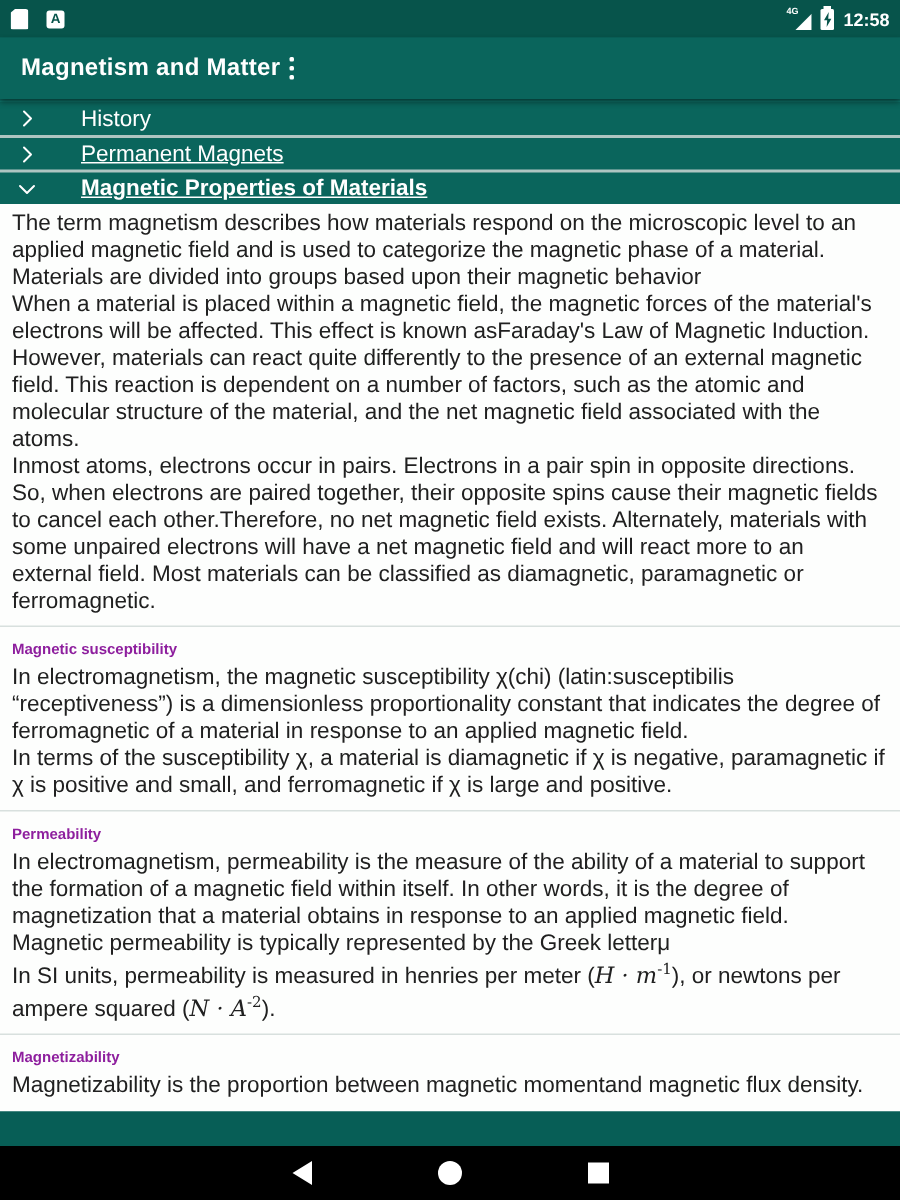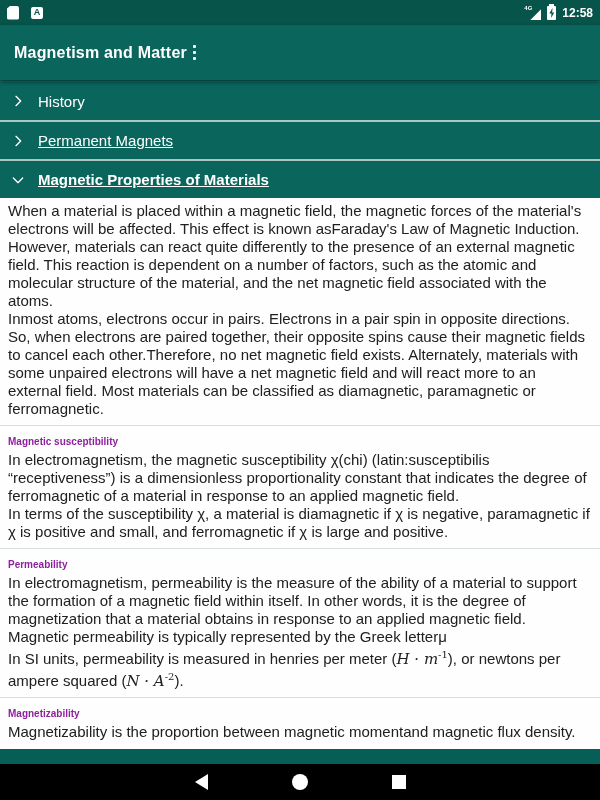--- a/index.html
+++ b/index.html
@@ -22,28 +22,28 @@
   .icon-signal .sig-label { position:absolute; left:0; top:0; color:#fff; font-size:6px; font-weight:bold; letter-spacing:0; }
   .icon-signal .sig-tri { position:absolute; right:0; bottom:0; width:11px; height:11px; background:#fff;
     clip-path: polygon(100% 0, 100% 100%, 0 100%); }
   .icon-battery { position:relative; width:9px; height:14px; background:#fff; border-radius:1px; margin-top:1px; }
   .icon-battery::before { content:""; position:absolute; top:-2px; left:2px; width:5px; height:2px; background:#fff; }
   .icon-battery .bolt { position:absolute; left:1px; top:2px; width:7px; height:10px; background:#07544B;
     clip-path: polygon(60% 0, 15% 55%, 45% 55%, 40% 100%, 85% 45%, 55% 45%); }
   .sb-time { color:#fff; font-size:12px; font-weight:bold; }
 
   
-  .app-bar { height:55px; background:#0A655C; display:flex; align-items:center; 
+  .app-bar { height:41px; background:#0A655C; display:flex; align-items:center; 
     padding:0 14px; box-shadow:0 2px 4px rgba(0,0,0,.45); position:relative; z-index:3; flex:0 0 auto; }
   .app-title { color:#fff; font-size:16px; font-weight:bold; letter-spacing:.2px; }
   .overflow { display:flex; flex-direction:column; gap:3px; padding:4px 6px; cursor:pointer; }
   .overflow i { width:3px; height:3px; background:#fff; border-radius:1px; }
 
   
-  .acc-header { height:39px; background:#0A655C; display:flex; align-items:center; gap:12px; padding:2px 10px;
+  .acc-header { height:23px; background:#0A655C; display:flex; align-items:center; gap:28px; padding:2px 10px;
     color:#fff; font-size:15px; flex:0 0 auto; cursor:pointer; }
   .acc-header + .acc-header { border-top:2px solid #AEC5C1;text-decoration:underline; }
   .acc-header.first { border-top:1px solid #0E746A; margin-top:1px; }
   .acc-header .chev { width:16px; height:16px; flex:0 0 auto; }
   .acc-header.expanded .acc-label { font-weight:bold; }
 
   
   .content { background:#FDFEFD; padding:4px 8px 8px; color:#202020; font-size:15px; line-height:18px; flex:0 0 auto; }
   .content p { margin:0; }
   .section-divider { height:1px; background:#D8E0DE; margin:7px -8px 6px; }
@@ -103,20 +103,21 @@
     <span class="acc-label">Permanent Magnets</span>
   </div>
   <div class="acc-header expanded">
     <svg class="chev" viewBox="0 0 24 24">
       <polyline points="5,9 12,16 19,9" fill="none" stroke="#ffffff" stroke-width="2" stroke-linecap="round" stroke-linejoin="round"></polyline>
     </svg>
     <span class="acc-label">Magnetic Properties of Materials</span>
   </div>
 
   <div class="content">
+    <p>The term magnetism describes how materials respond on the microscopic level to an applied magnetic field and is used to categorize the magnetic phase of a material. Materials are divided into groups based upon their magnetic behavior</p>
     <p>When a material is placed within a magnetic field, the magnetic forces of the material's electrons will be affected. This effect is known asFaraday's Law of Magnetic Induction. However, materials can react quite differently to the presence of an external magnetic field. This reaction is dependent on a number of factors, such as the atomic and molecular structure of the material, and the net magnetic field associated with the atoms.</p>
     <p>Inmost atoms, electrons occur in pairs. Electrons in a pair spin in opposite directions. So, when electrons are paired together, their opposite spins cause their magnetic fields to cancel each other.Therefore, no net magnetic field exists. Alternately, materials with some unpaired electrons will have a net magnetic field and will react more to an external field. Most materials can be classified as diamagnetic, paramagnetic or ferromagnetic.</p>
 
     <div class="section-divider"></div>
     <div>
       <div class="section-title">Magnetic susceptibility</div>
       <p>In electromagnetism, the magnetic susceptibility χ(chi) (latin:susceptibilis “receptiveness”) is a dimensionless proportionality constant that indicates the degree of ferromagnetic of a material in response to an applied magnetic field.</p>
       <p>In terms of the susceptibility χ, a material is diamagnetic if χ is negative, paramagnetic if χ is positive and small, and ferromagnetic if χ is large and positive.</p>
     </div>
 

